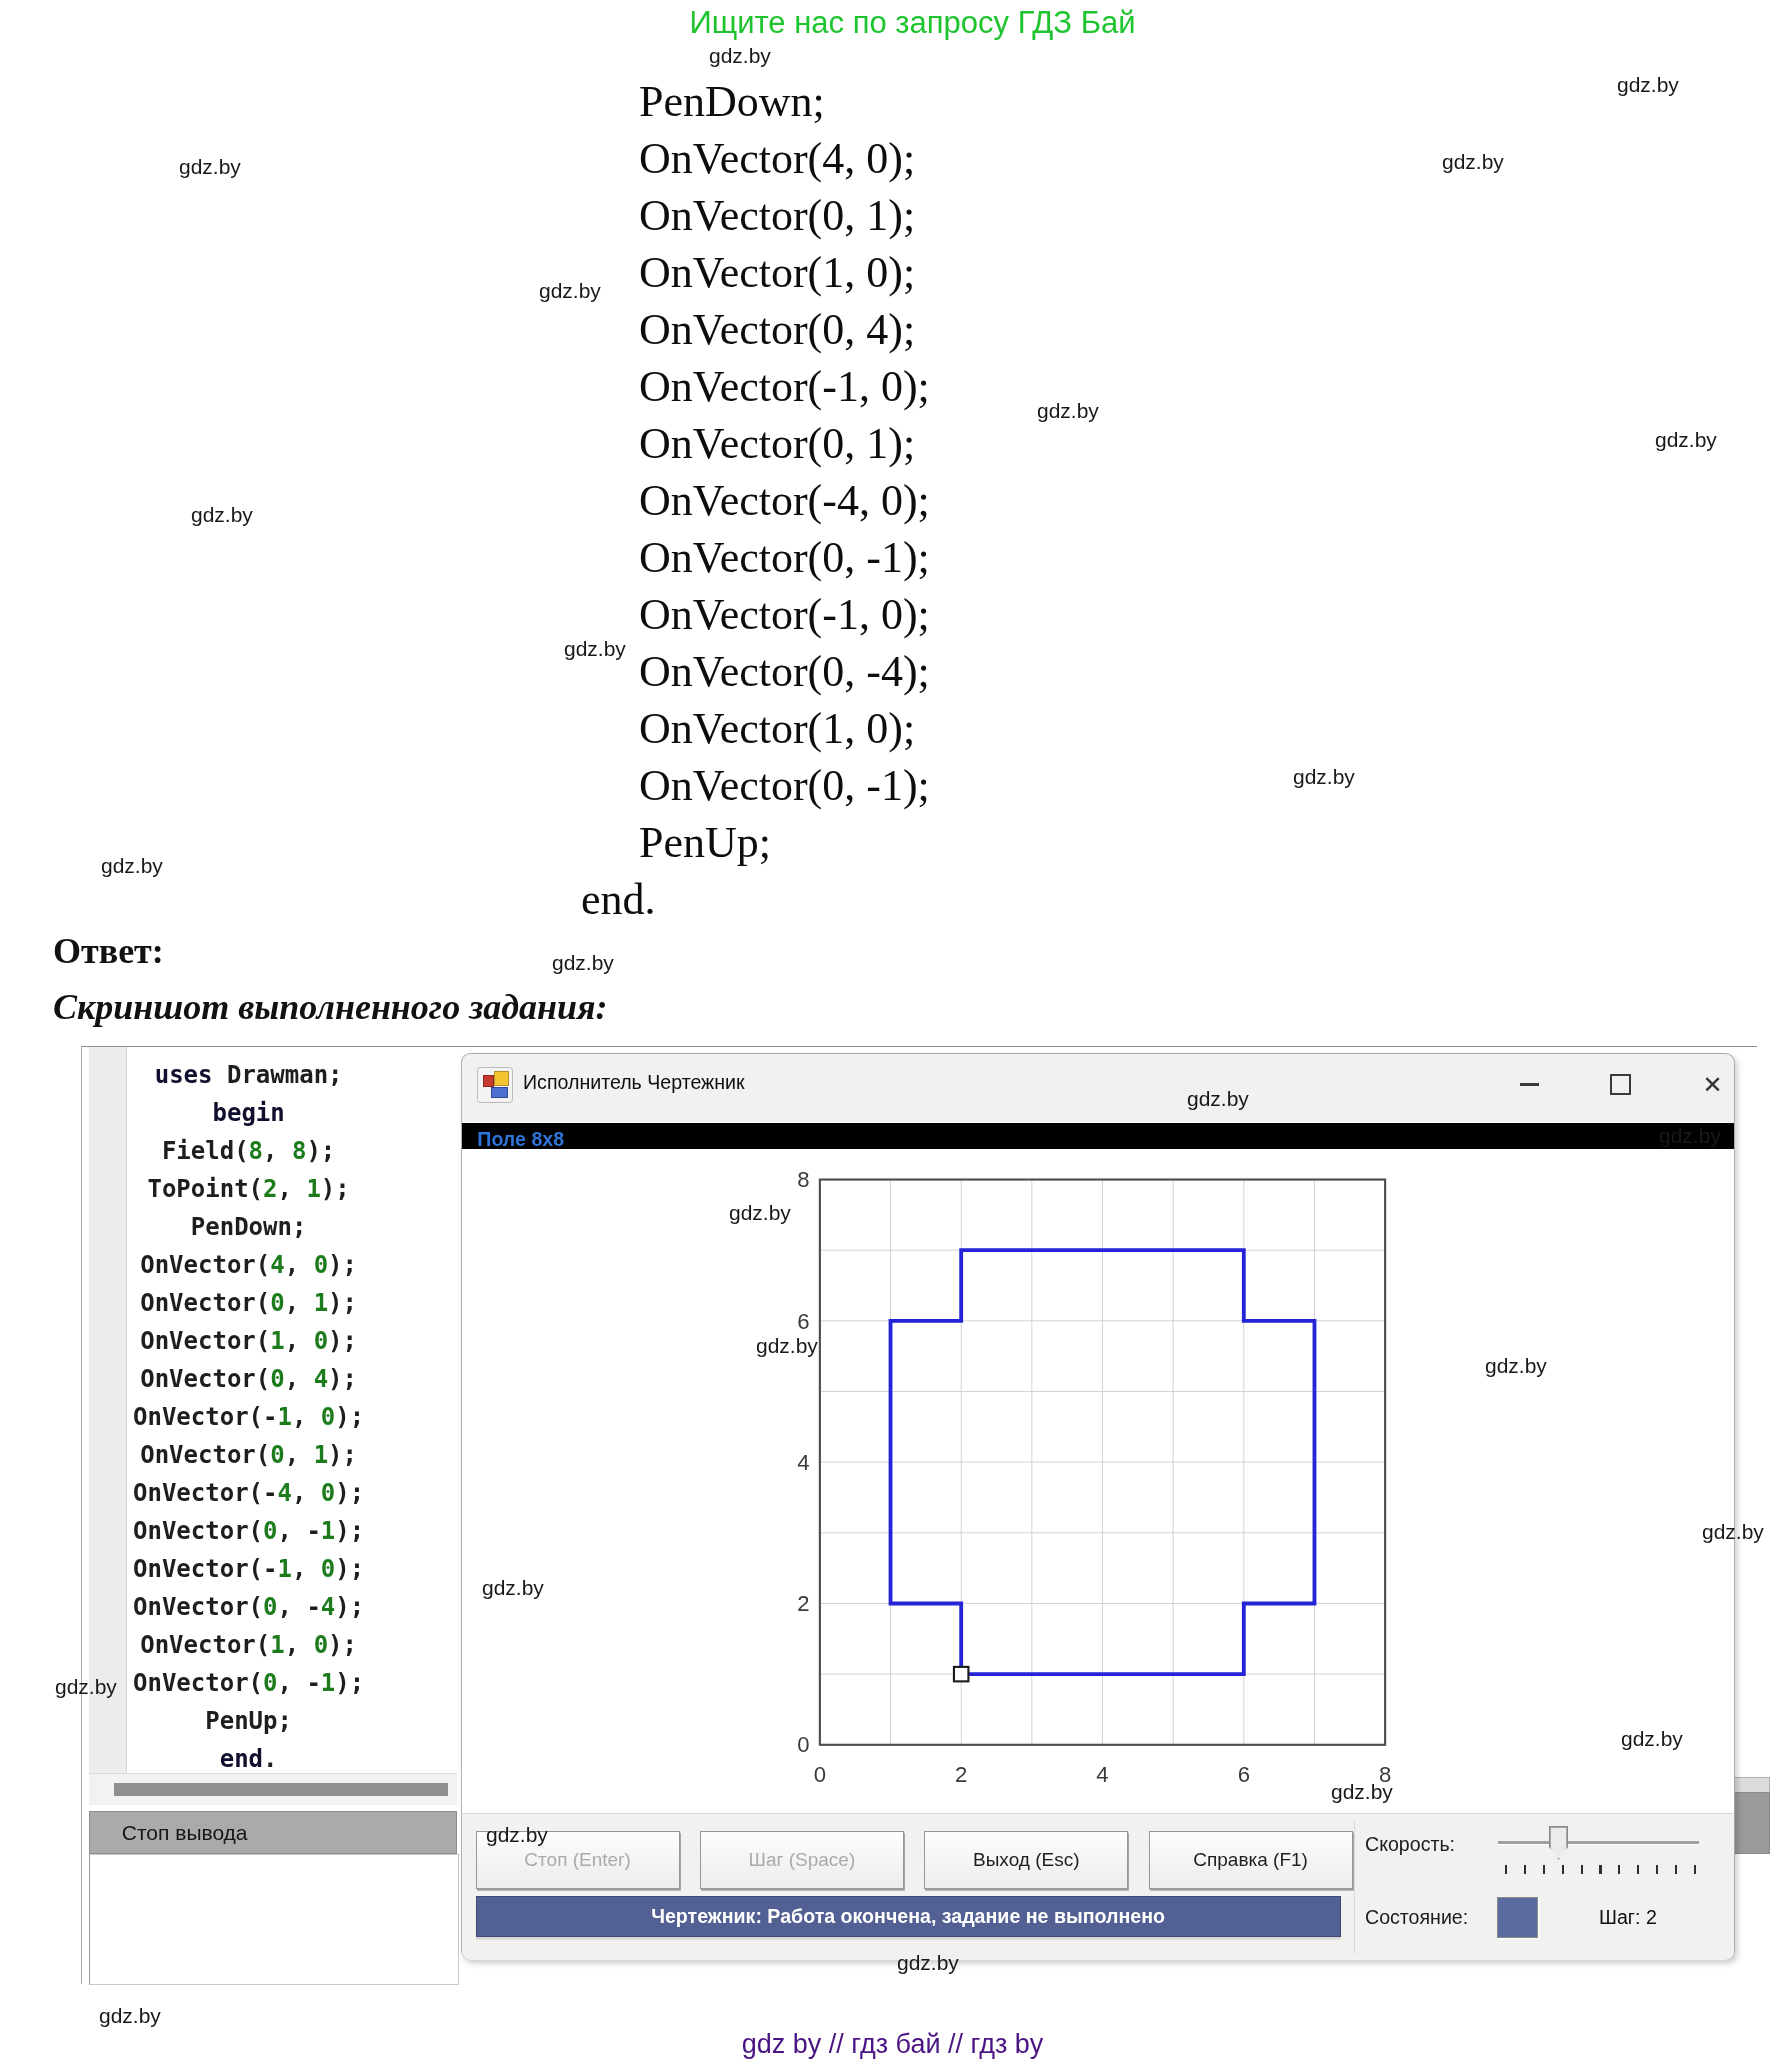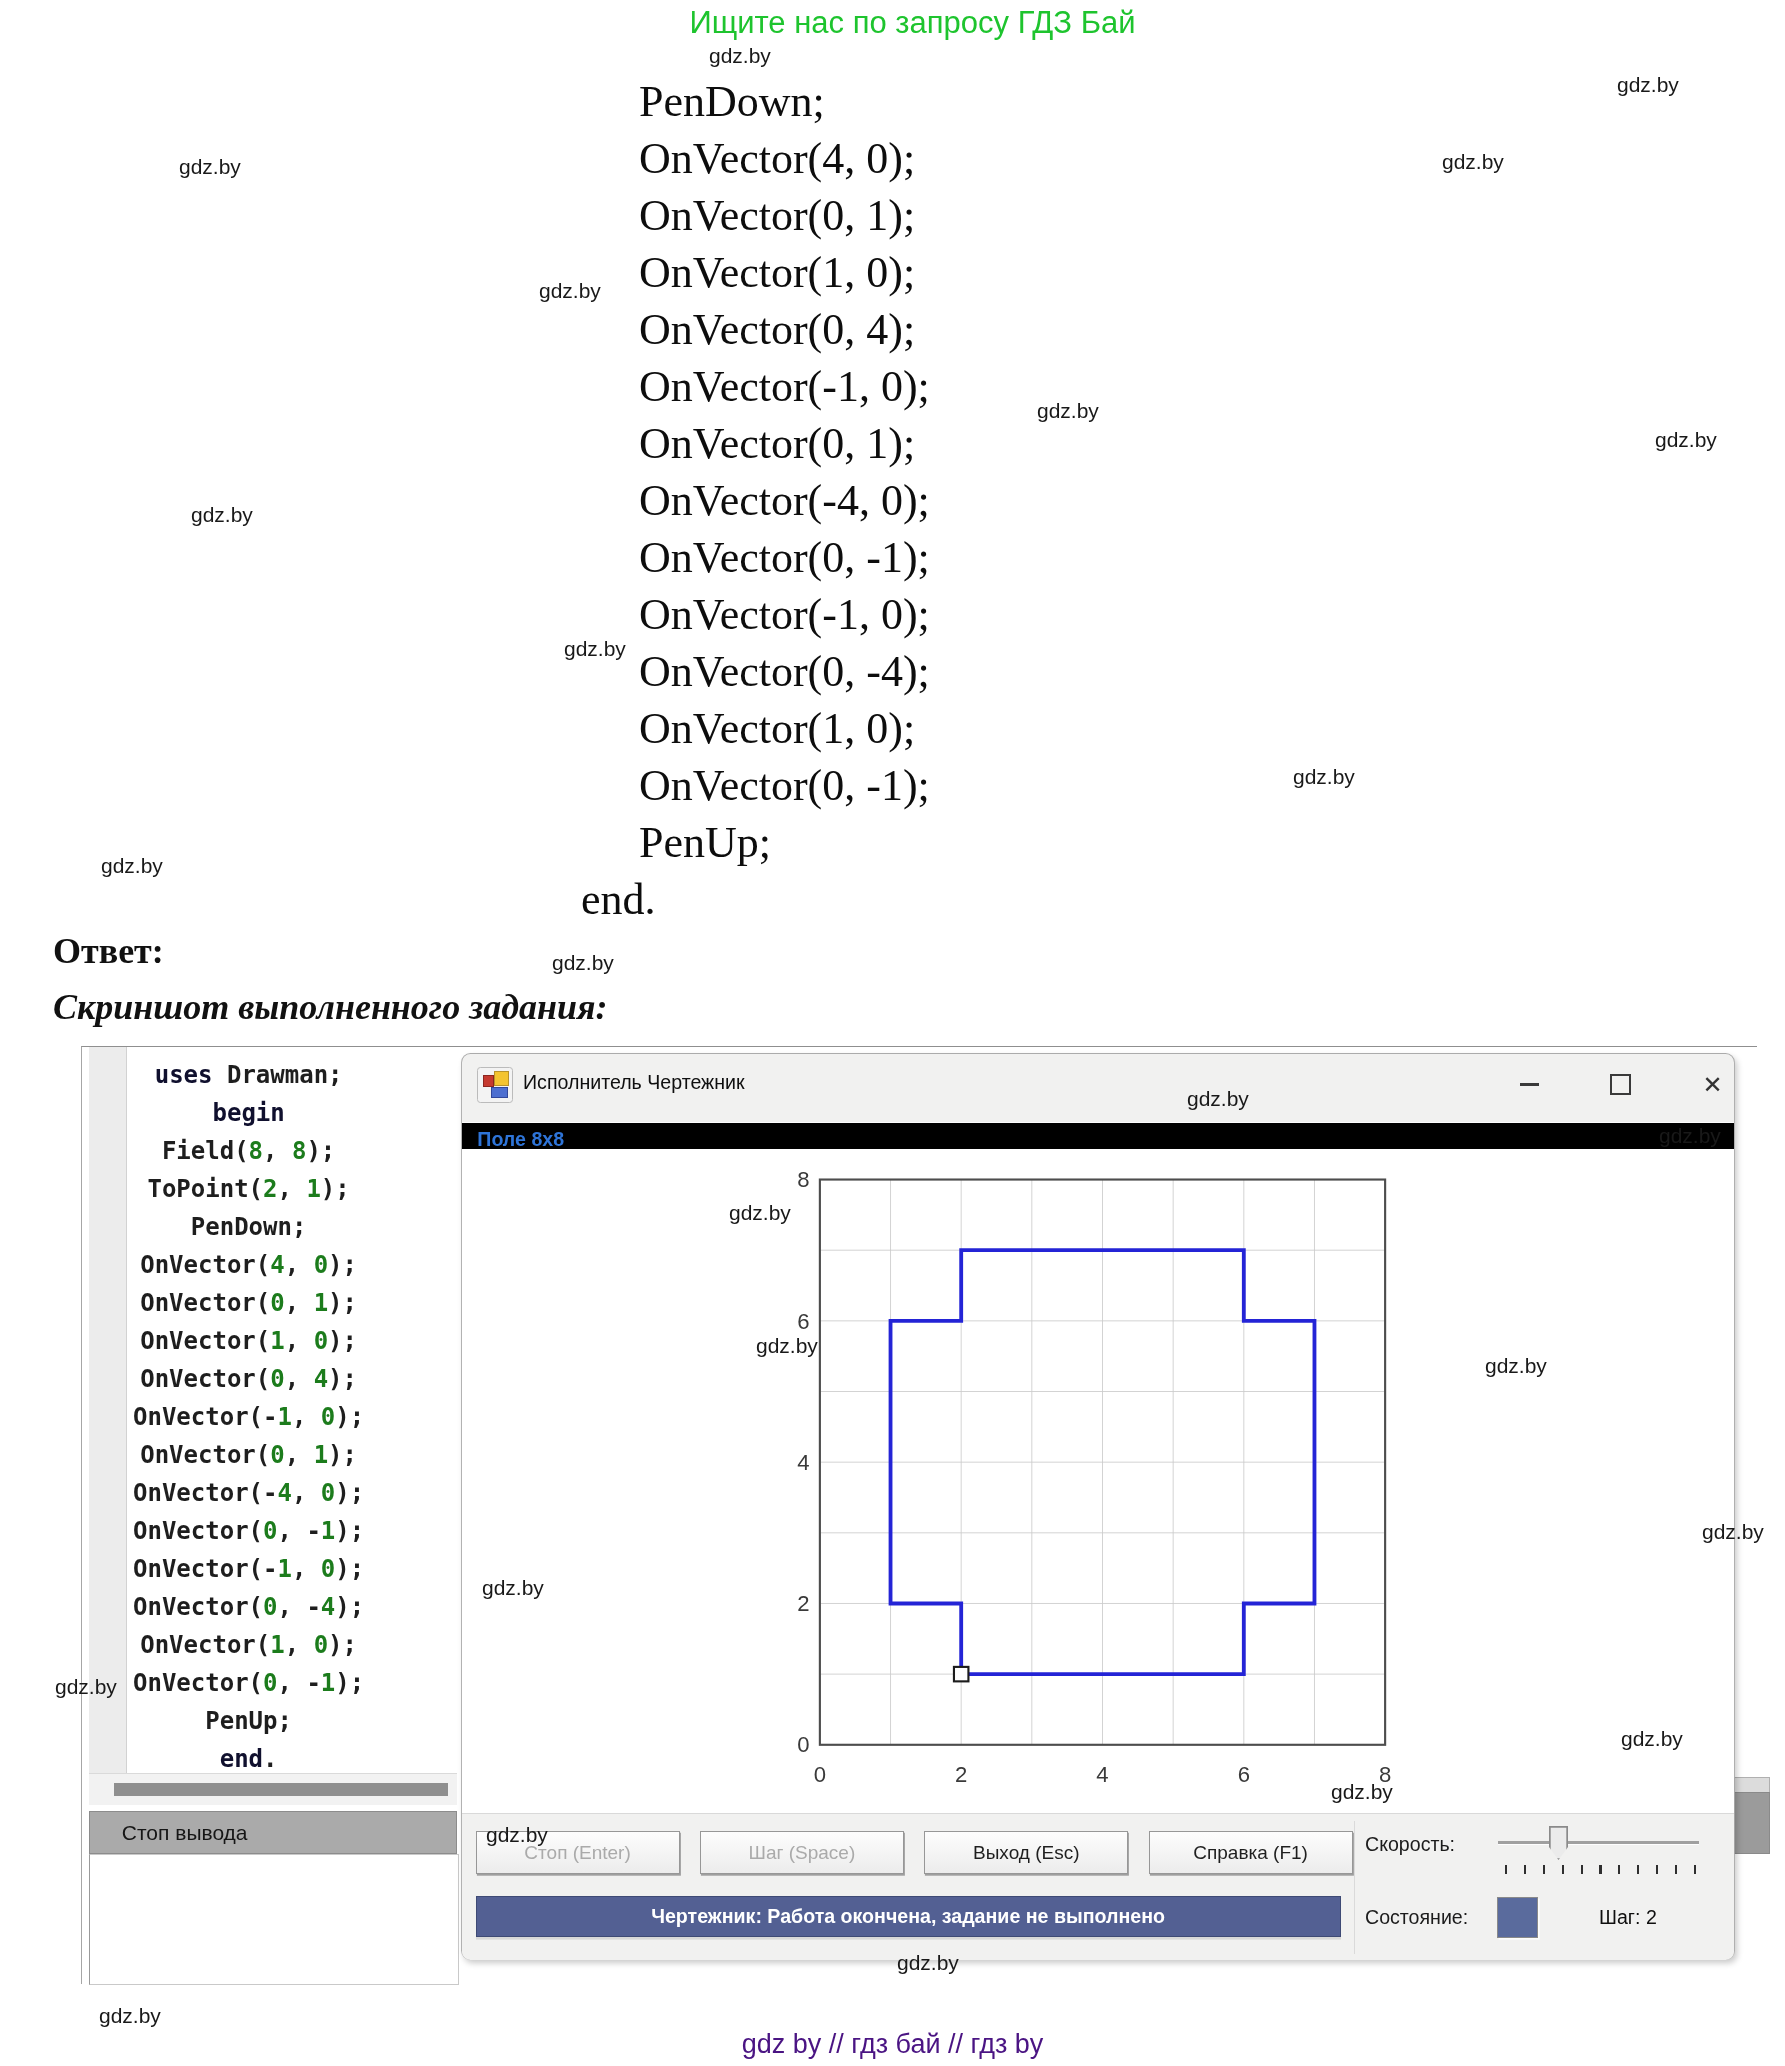--- a/index.html
+++ b/index.html
@@ -53,21 +53,21 @@
 
   #tabbar{left:0;top:60px;width:100%;height:34px;background:#000000;
           border-top:0.9px solid #fdfdfd;border-bottom:0.9px solid #d8d8d8;
           display:flex;align-items:center;padding-left:15.3px;box-sizing:border-box;margin-top:8px;}
   #tab-label{font-size:19.6px;font-weight:bold;color:#2e74d8;}
 
   #plot-area{left:0;top:95px;width:100%;height:664px;background:#ffffff;}
 
   #bottom-panel{left:0;top:759px;width:100%;height:146px;background:#f1f1f0;
                 border-top:0.9px solid #d9d9d9;border-radius:0 0 8.5px 8.5px;}
-  #buttons-row{left:13.6px;top:17px;width:877px;height:43px;display:flex;gap:20.4px;}
+  #buttons-row{left:13.6px;top:17px;width:877px;height:58px;display:flex;gap:20.4px;}
   .btn{flex:1;background:linear-gradient(#fdfdfd,#ececec);border:0.9px solid #979797;
        box-shadow:0.9px 1.7px 0 #9f9f9f;display:flex;align-items:center;justify-content:center;
        font-size:19px;color:#1f1f1f;}
   .btn.disabled{color:#aaa;}
   #panel-sep{left:892px;top:6.8px;width:0.9px;height:133px;background:#dadada;}
   #speed-label{left:903px;top:19px;font-size:19.6px;color:#1c1c1c;}
   #speed-track{left:1036px;top:27px;width:201px;height:3.4px;background:#a0a0a0;box-shadow:0 0.9px 0 #fff;}
   #speed-thumb{left:1087px;top:12px;width:19px;height:34px;background:#ebebeb;
                box-shadow:inset 0 0 0 1.7px #8a8a8a;
                clip-path:polygon(0 0,100% 0,100% 62%,50% 100%,0 62%);}

